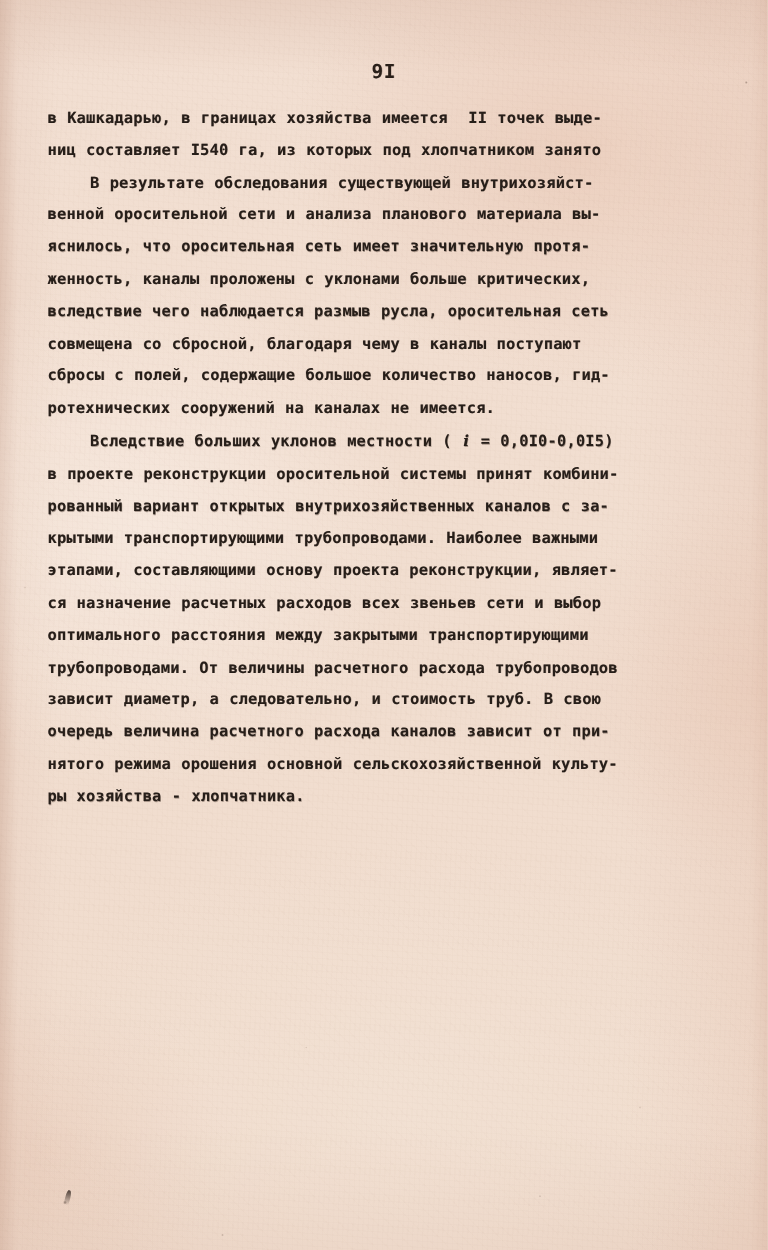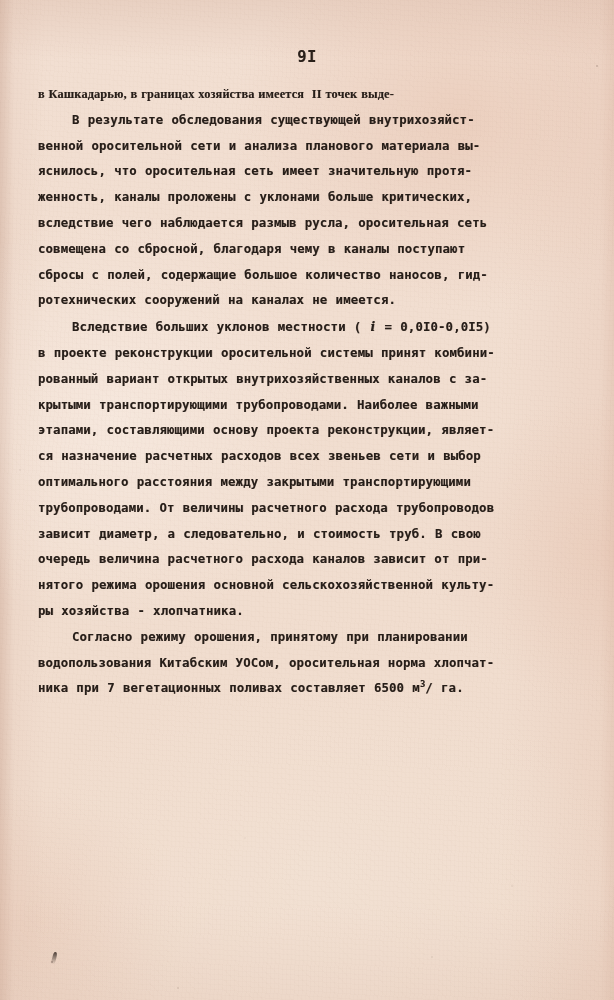--- a/index.html
+++ b/index.html
@@ -136,21 +136,21 @@
       0.35px 0.25px 0 rgba(70,52,42,0.40),
       -0.25px 0 0 rgba(70,52,42,0.18);
     white-space: pre-wrap;
   }
 
   
   .line { display: block; }
   .line.indent { text-indent: 34px; }
 
   
-  .ink-strong { color: #1d1713; text-shadow: 0.45px 0.3px 0 rgba(50,36,30,0.55); font-family: Liberation Serif, serif; }
+  .ink-strong { color: #1d1713; text-shadow: 0.45px 0.3px 0 rgba(50,36,30,0.55); }
   .ink-light  { color: #3b302a; text-shadow: 0.3px 0.25px 0 rgba(90,70,58,0.30); }
 
   .ital {
     font-style: italic;
     font-family: "DejaVu Serif", "Liberation Serif", serif;
     font-weight: 600;
     padding: 0 1px;
   }
 
   sup {
@@ -171,20 +171,19 @@
 
   <div class="grain"></div>
   <div class="specks"></div>
   <div class="pen-mark"></div>
 
   <div class="typed scan-soft">
 
     <div class="folio">9I</div>
 
     <div class="body">
-      <p class="para ink-strong"><span class="line">в Кашкадарью, в границах хозяйства имеется  II точек выде-</span></p>
+      <p class="para ink-strong"><span class="line">в Кашкадарью, в границах хозяйства имеется  II точек выде-</span><span class="line">ниц составляет I540 га, из которых под хлопчатником занято</span></p>
       <p class="para"><span class="line indent">В результате обследования существующей внутрихозяйст-</span><span class="line">венной оросительной сети и анализа планового материала вы-</span><span class="line">яснилось, что оросительная сеть имеет значительную протя-</span><span class="line">женность, каналы проложены с уклонами больше критических,</span><span class="line">вследствие чего наблюдается размыв русла, оросительная сеть</span><span class="line">совмещена со сбросной, благодаря чему в каналы поступают</span><span class="line">сбросы с полей, содержащие большое количество наносов, гид-</span><span class="line">ротехнических сооружений на каналах не имеется.</span></p>
       <p class="para"><span class="line indent">Вследствие больших уклонов местности ( <span class="ital">i</span> = 0,0I0-0,0I5)</span><span class="line">в проекте реконструкции оросительной системы принят комбини-</span><span class="line">рованный вариант открытых внутрихозяйственных каналов с за-</span><span class="line">крытыми транспортирующими трубопроводами. Наиболее важными</span><span class="line">этапами, составляющими основу проекта реконструкции, являет-</span><span class="line">ся назначение расчетных расходов всех звеньев сети и выбор</span><span class="line">оптимального расстояния между закрытыми транспортирующими</span><span class="line">трубопроводами. От величины расчетного расхода трубопроводов</span><span class="line">зависит диаметр, а следовательно, и стоимость труб. В свою</span><span class="line">очередь величина расчетного расхода каналов зависит от при-</span><span class="line">нятого режима орошения основной сельскохозяйственной культу-</span><span class="line">ры хозяйства - хлопчатника.</span></p>
-      <p class="para ink-light"><span class="line indent">Согласно режиму орошения, принятому при планировании</span><span class="line">водопользования Китабским УОСом, оросительная норма хлопчат-</span><span class="line">ника при 7 вегетационных поливах составляет 6500 м<sup>3</sup>/ га.</span></p>
     </div>
 
   </div>
 </div>
 
 </body></html>

